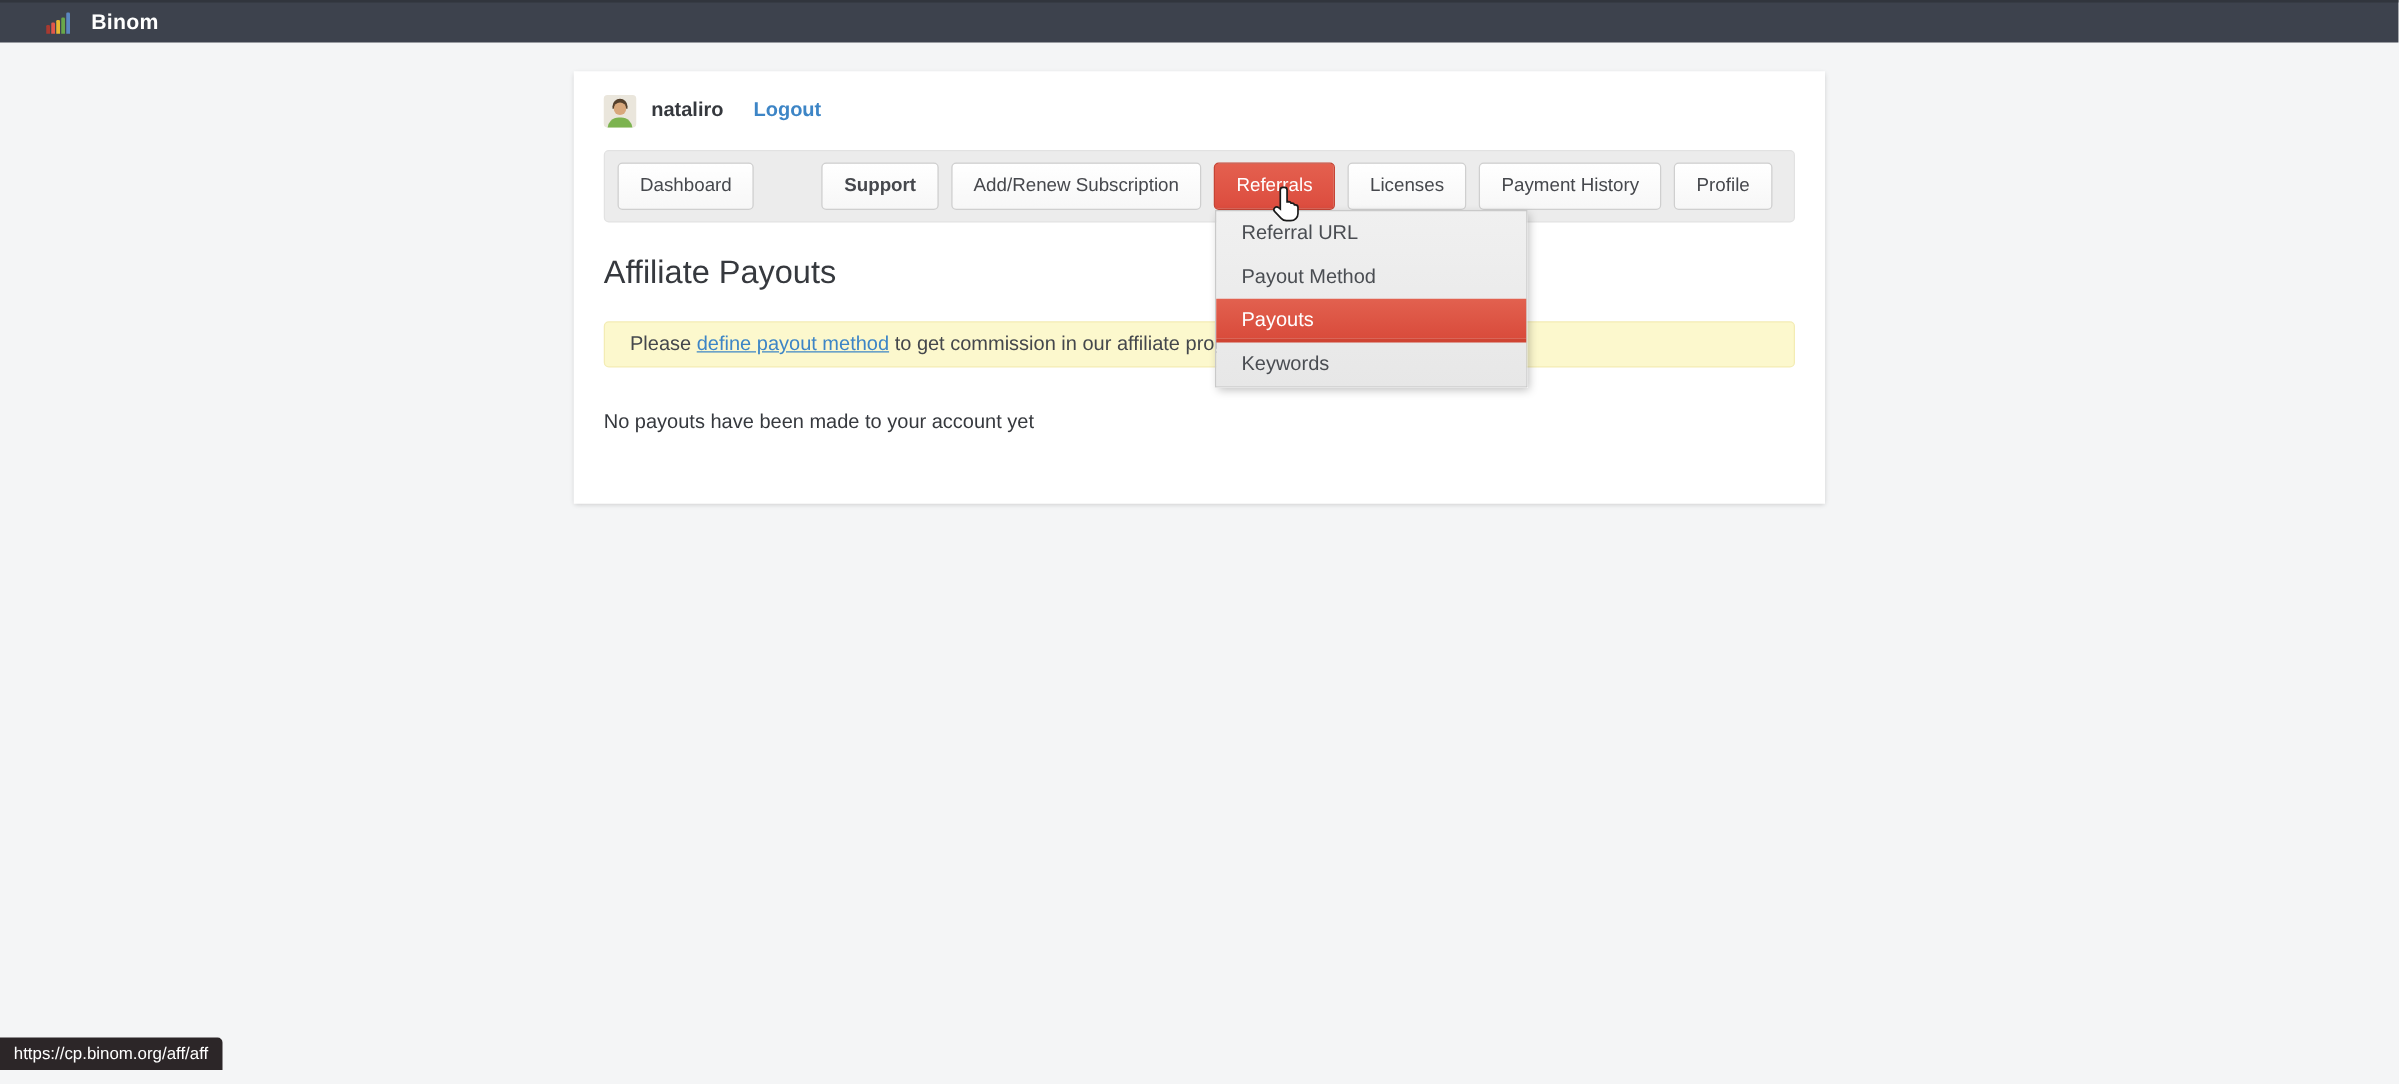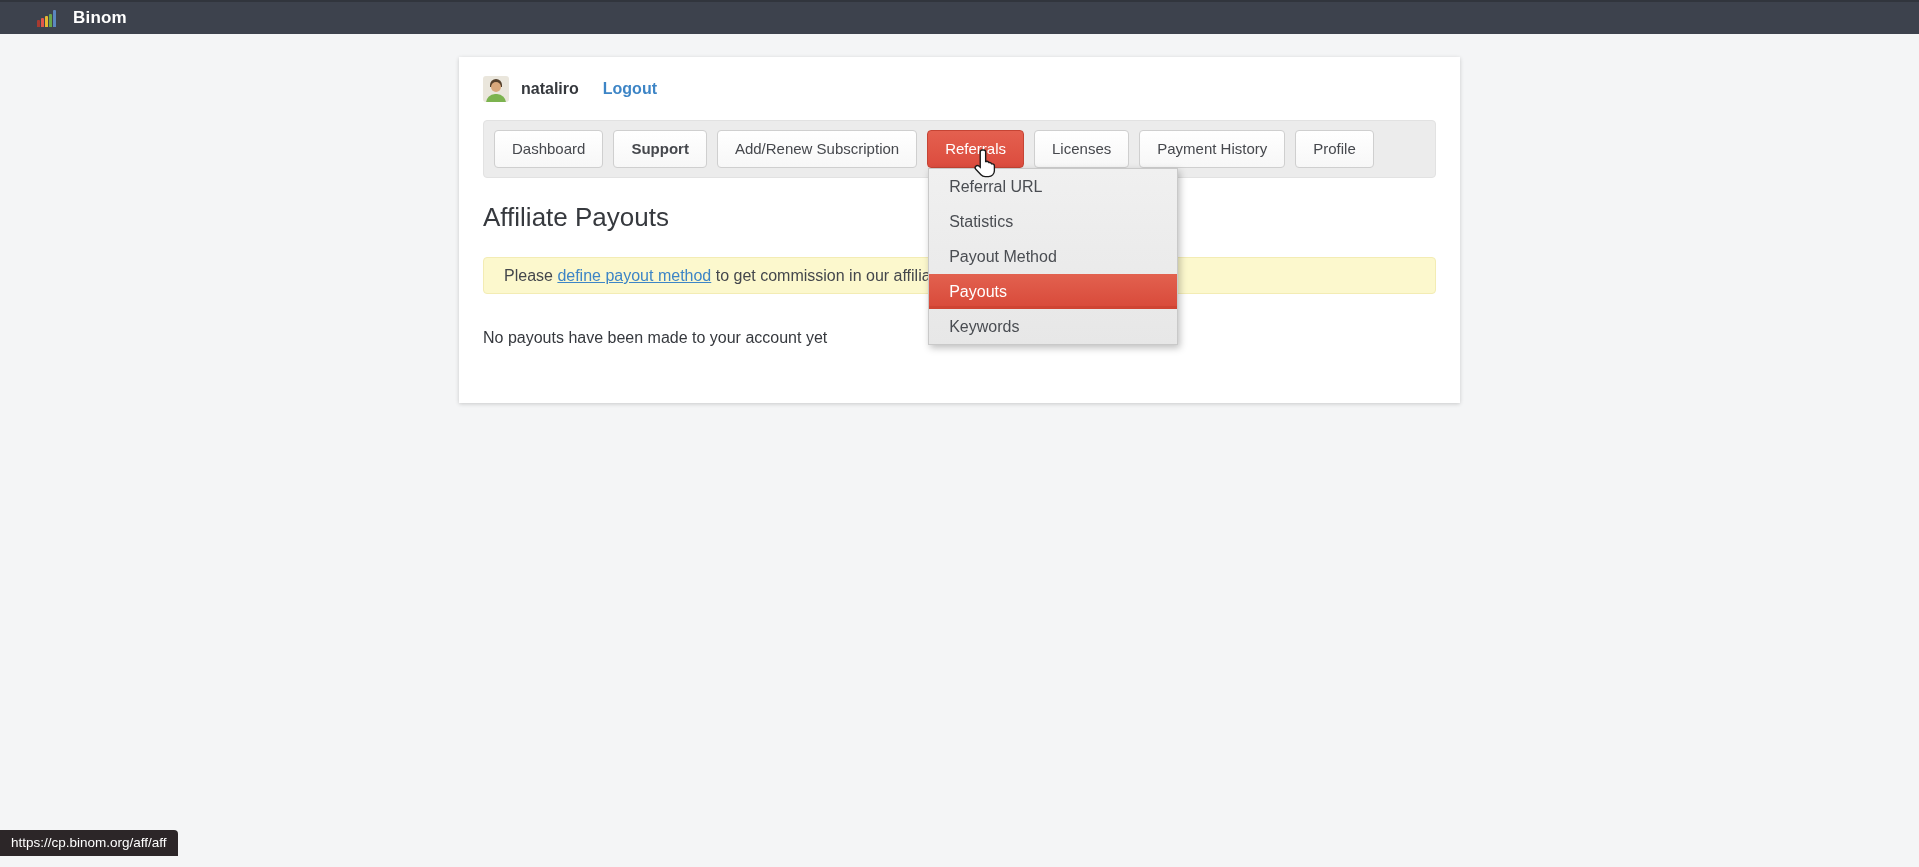--- a/index.html
+++ b/index.html
@@ -87,21 +87,21 @@
     background: linear-gradient(#ffffff, #f7f7f7);
     border: 1px solid #cfcfcf;
     border-radius: 4px;
     padding: 9px 17px;
     font-size: 15px;
     color: #46484d;
     cursor: pointer;
     white-space: nowrap;
     line-height: 18px;
   }
-  .nav-btn.bold { font-weight: bold; }
+  .nav-btn.bold { font-weight: bold; margin-left: 44px; }
   .nav-item-wrap { position: relative; display: inline-block; }
   .nav-btn.active {
     background: linear-gradient(#e4604f, #dc4c3e);
     border-color: #c64434;
     color: #ffffff;
   }
 
   
   .dropdown {
     position: absolute;
@@ -218,21 +218,20 @@
         <span class="nav-btn active">Referrals</span>
 
         
         <svg class="cursor" viewBox="0 0 24 26">
           <path d="M9.2 1.6 c1 0 1.7 .8 1.7 1.7 v7.6 l1.1 -.1 c.7 0 1.3 .4 1.5 1 l.6 0 c.8 0 1.4 .4 1.6 1.1 l.6 0 c1 0 1.7 .8 1.7 1.7 v3.9 c0 2.6 -2.1 4.7 -4.7 4.7 h-2.8 c-1.3 0 -2.5 -.5 -3.4 -1.5 l-4.2 -4.4 c-.7 -.7 -.7 -1.8 0 -2.5 .7 -.7 1.8 -.7 2.5 -.1 l1.1 .9 v-12.3 c0 -.9 .8 -1.7 1.7 -1.7 z" fill="#ffffff" stroke="#1a1a1a" stroke-width="1.1"></path>
         </svg>
 
         
         <div class="dropdown">
           <div class="dropdown-item">Referral URL</div>
-          <div class="dropdown-item">Statistics</div>
           <div class="dropdown-item">Payout Method</div>
           <div class="dropdown-item active">Payouts</div>
           <div class="dropdown-item">Keywords</div>
         </div>
       </span>
 
       <span class="nav-btn">Licenses</span>
       <span class="nav-btn">Payment History</span>
       <span class="nav-btn">Profile</span>
     </div>

